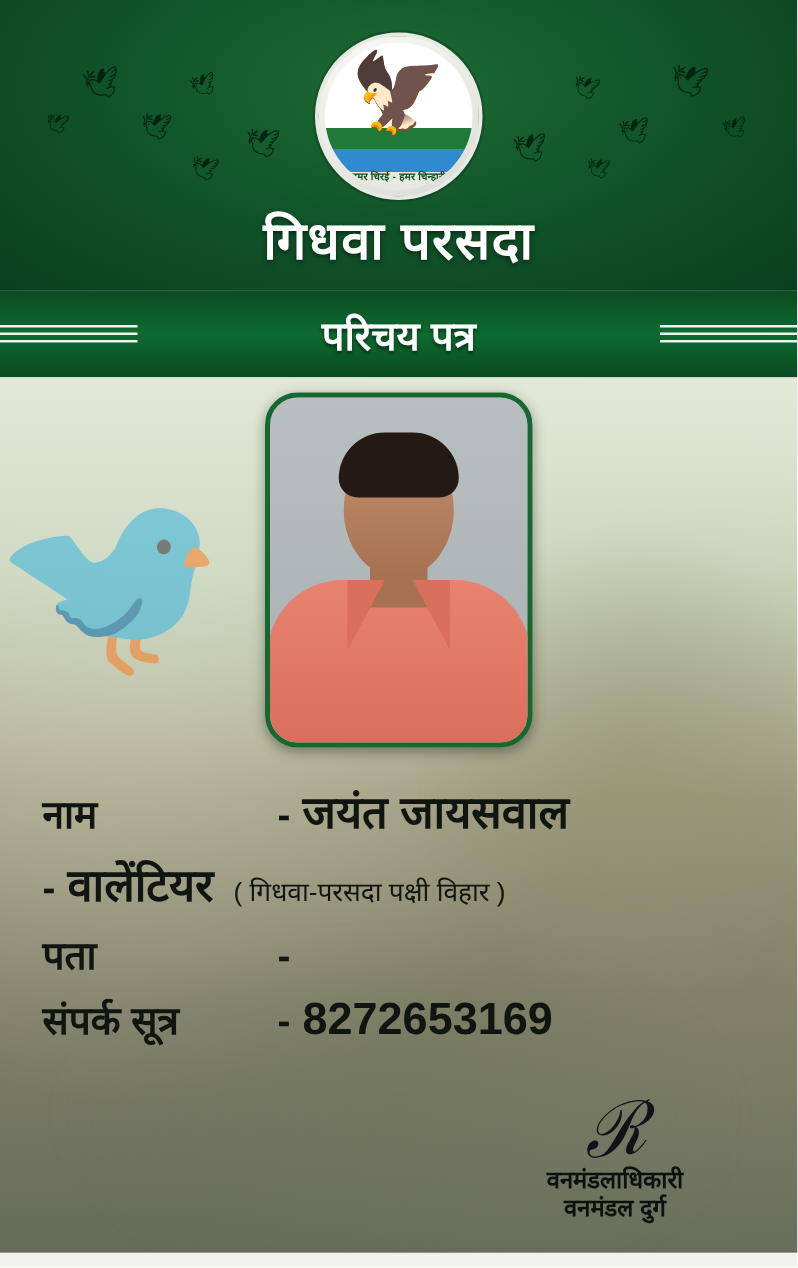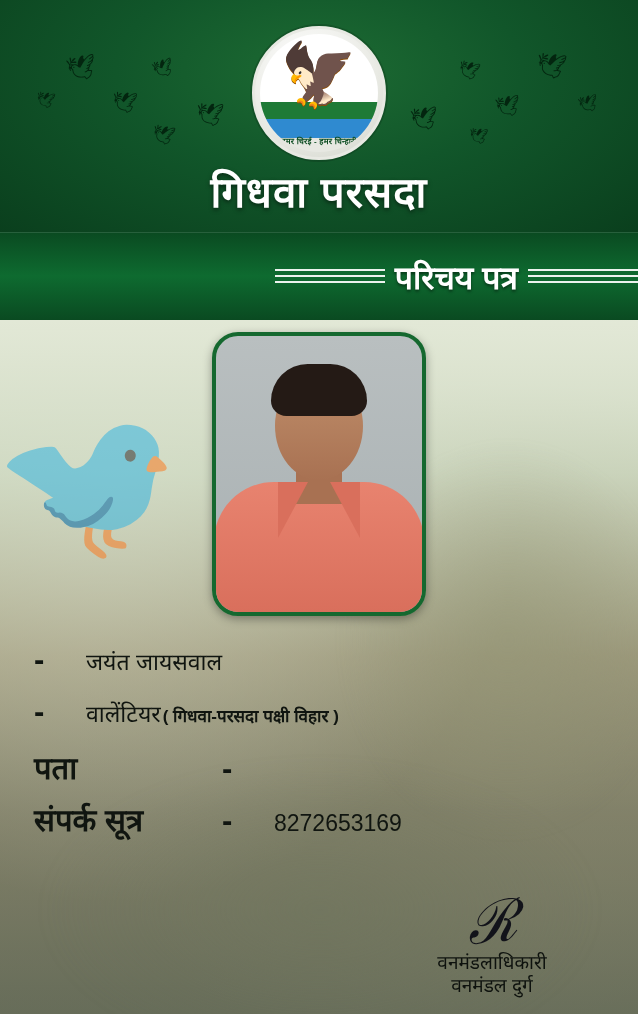--- a/index.html
+++ b/index.html
@@ -97,25 +97,25 @@
     color: #ffffff;
     letter-spacing: 1px;
     text-shadow: 0 2px 4px rgba(0,0,0,.5);
     font-family: "Liberation Sans", sans-serif;
   }
 
   
   .sub-banner {
     position: relative;
     width: 100%;
-    height: 88px;
+    height: 70px;
     background: linear-gradient(180deg, #0a4a21 0%, #0e6b30 50%, #0a4a21 100%);
     display: flex;
     align-items: center;
-    justify-content: flex-end;
+    justify-content: space-between;
     gap: 10px;
     box-shadow: inset 0 1px 0 rgba(255,255,255,.12);
   }
   .deco-lines {
     width: 110px;
     height: 20px;
     display: flex;
     flex-direction: column;
     justify-content: center;
     gap: 4px;
@@ -276,31 +276,30 @@
     white-space: nowrap;
   }
   .row .dash {
     width: 20px;
     flex: 0 0 20px;
     font-size: 31px;
     font-weight: bold;
     color: #101510;
   }
   .row .val {
-    font-size: 23px;
+    font-size: 36px;
+    font-weight: bold;
+    color: #101510;
+    white-space: nowrap;
+  }
+  .row .note {
+    font-size: 21px;
     font-weight: normal;
     color: #101510;
-    white-space: nowrap;
-    margin-left: 32px;
-  }
-  .row .note {
-    font-size: 17px;
-    font-weight: bold;
-    color: #101510;
-    margin-left: 2px;
+    margin-left: 16px;
   }
   .row.contact .lbl { width: 188px; flex: 0 0 188px; }
 
   
   .sign-block {
     position: absolute;
     right: 36px;
     bottom: 22px;
     text-align: center;
     width: 220px;
@@ -310,21 +309,21 @@
     line-height: .9;
     color: #12131a;
     font-family: "DejaVu Serif", serif;
     font-style: italic;
     transform: rotate(-6deg);
     display: block;
     margin-bottom: 2px;
   }
   .sign-line1, .sign-line2 {
     font-size: 19px;
-    font-weight: normal;
+    font-weight: bold;
     color: #0e120e;
     line-height: 1.25;
   }
 </style>
 </head>
 <body>
 
 <div class="card">
 
   <div class="top-band">
@@ -379,20 +378,21 @@
         <div class="p-head"></div>
         <div class="p-hair"></div>
         <div class="p-collar-l"></div>
         <div class="p-collar-r"></div>
       </div>
     </div>
 
     <div class="details">
 
       <div class="row">
+        <span class="lbl">नाम</span>
         <span class="dash">-</span>
         <span class="val">जयंत जायसवाल</span>
       </div>
 
       <div class="row">
         <span class="dash">-</span>
         <span class="val">वालेंटियर</span>
         <span class="note">( गिधवा-परसदा पक्षी विहार )</span>
       </div>
 

